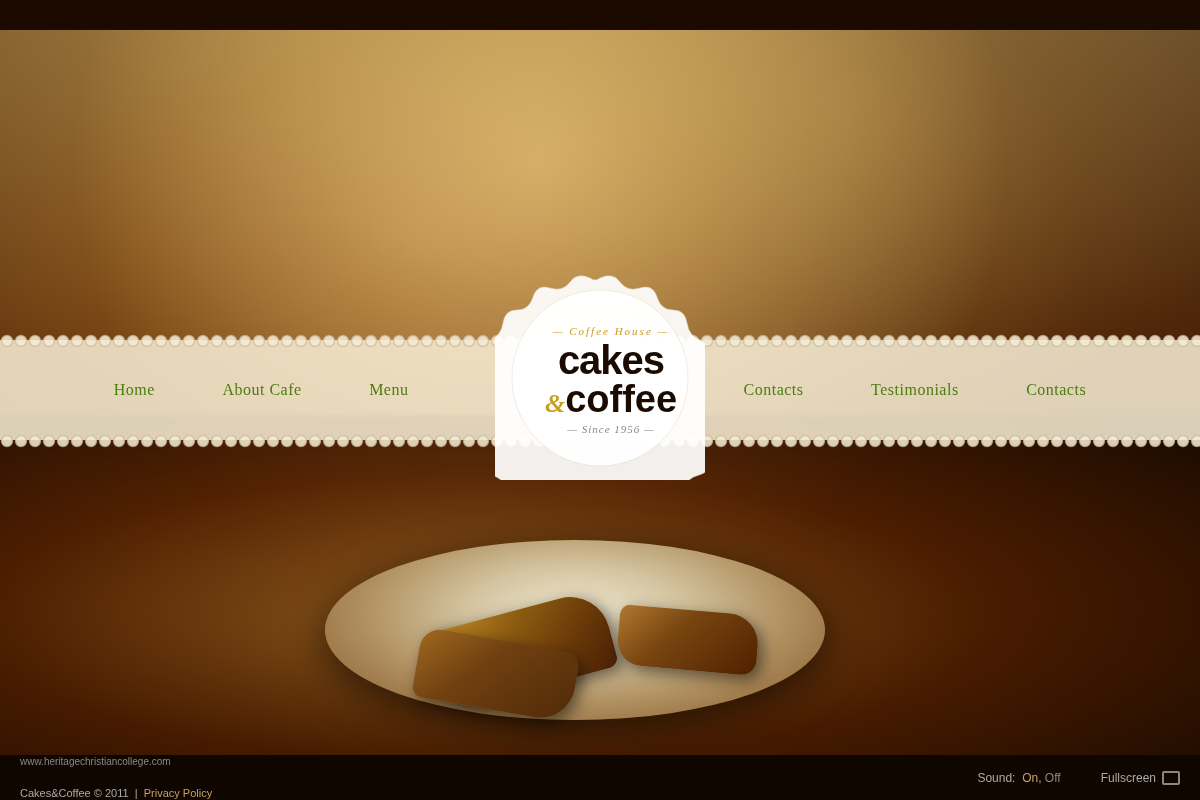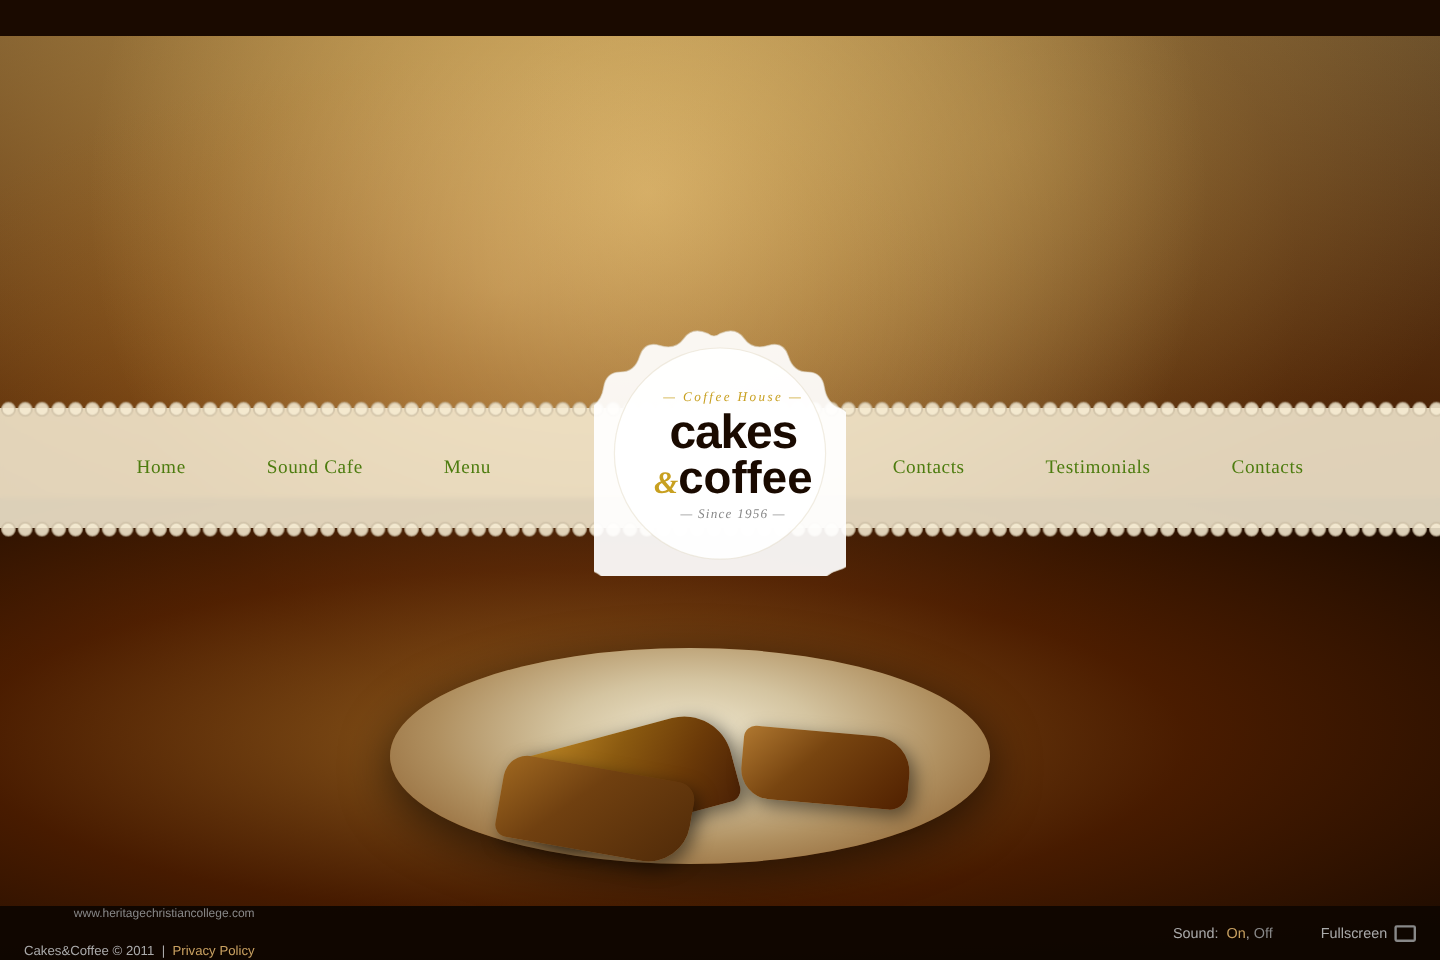--- a/index.html
+++ b/index.html
@@ -59,21 +59,20 @@
       z-index: 10;
       display: flex;
       align-items: center;
       padding: 0 20px;
     }
 
     .bottom-left {
       display: flex;
       flex-direction: column;
       gap: 20px;
-      align-items: flex-end;
     }
 
     .bottom-url {
       color: #888;
       font-size: 10px;
       font-family: Arial, sans-serif;
     }
 
     .bottom-copy {
       color: #aaa;
@@ -306,21 +305,21 @@
           <pattern id="scallop2" x="0" y="0" width="14" height="14" patternUnits="userSpaceOnUse">
             <circle cx="7" cy="7" r="5.5" fill="rgba(245,235,210,0.88)" stroke="rgba(200,185,160,0.7)" stroke-width="1.5"></circle>
           </pattern>
         </defs>
         <rect width="1200" height="14" fill="url(#scallop2)"></rect>
       </svg>
     </div>
 
     <div id="nav-items">
       <a class="nav-item">Home</a>
-      <a class="nav-item">Sound Cafe</a>
+      <a class="nav-item">About Cafe</a>
       <a class="nav-item">Menu</a>
       <div class="nav-logo-spacer"></div>
       <a class="nav-item">Contacts</a>
       <a class="nav-item">Testimonials</a>
       <a class="nav-item">Contacts</a>
     </div>
   </div>
 
   <div id="logo-badge">
     <div class="logo-outer">

